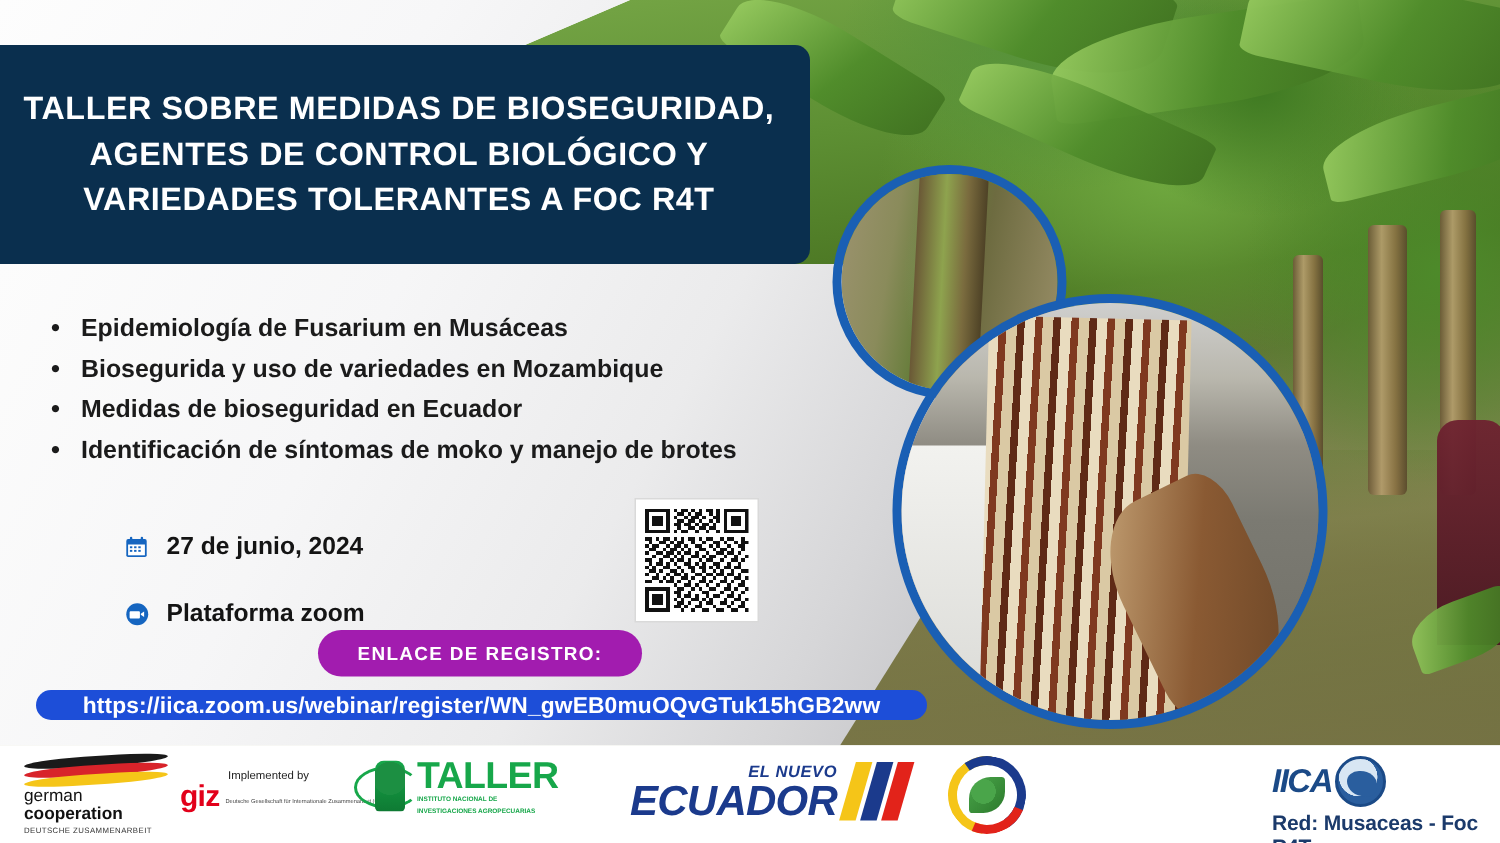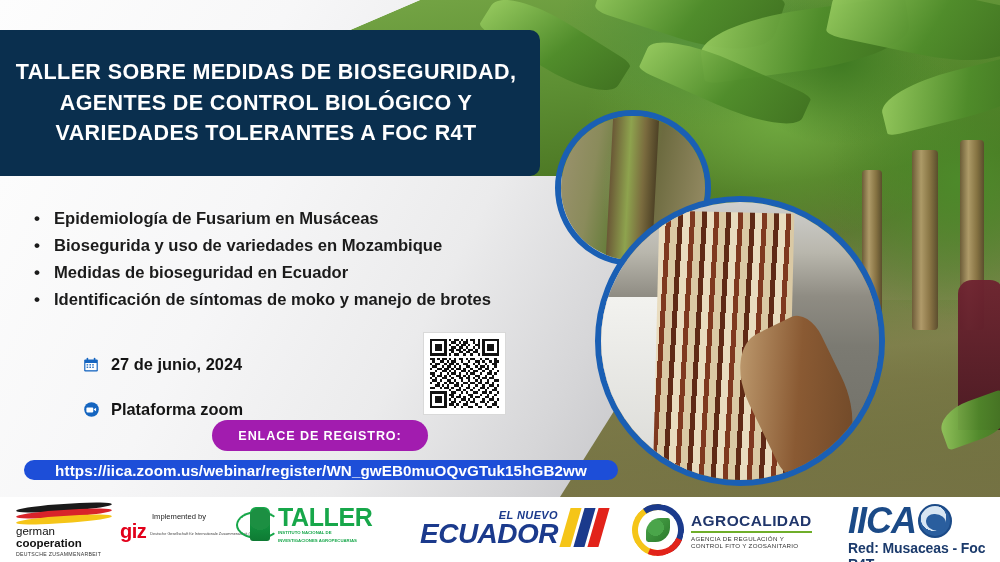--- a/index.html
+++ b/index.html
@@ -225,21 +225,21 @@
                linear-gradient(135deg,#4aa54a,#2c7a2c);
     border-radius:60% 10% 60% 10%;
   }
   .l-agro .txt { margin-left:7px; }
   .l-agro .nm { font-size:15.5px; font-weight:bold; color:#20366b; letter-spacing:.4px; border-bottom:2px solid #6fae2a; padding-bottom:1px; }
   .l-agro .s1 { font-size:6.2px; color:#333; letter-spacing:.3px; margin-top:2px; }
   .l-agro .s2 { font-size:6.2px; color:#333; letter-spacing:.3px; }
 
   .l-iica { left:848px; top:504px; }
   .l-iica .row { display:flex; align-items:center; }
-  .l-iica .nm { font-size:36px; font-weight:bold; color:#1b4a87; font-style:italic; line-height:.9; letter-spacing:-1px; }
+  .l-iica .nm { font-size:22px; font-weight:bold; color:#1b4a87; font-style:italic; line-height:.9; letter-spacing:-1px; }
   .l-iica .globe {
     width:34px; height:34px; border-radius:50%;
     background:radial-gradient(circle at 45% 40%, #d8e6f3 0 52%, #2a5e9e 53%);
     border:2.5px solid #1b4a87; margin-left:2px; position:relative;
   }
   .l-iica .globe::after {
     content:""; position:absolute; left:6px; top:8px; width:20px; height:17px;
     background:#2a5e9e; border-radius:40% 55% 35% 60%;
   }
   .l-iica .red { font-size:14px; font-weight:bold; color:#1b3a6b; margin-top:2px; letter-spacing:-.1px; }
@@ -620,25 +620,20 @@
     </div>
   </div>
 
   <div class="logo l-agro">
     <div class="mark">
       <div class="arcY"></div>
         <div class="arcB"></div>
         <div class="arcR"></div>
         <div class="leafc"></div>
     </div>
-    <div class="txt">
-      <div class="nm">AGROCALIDAD</div>
-      <div class="s1">AGENCIA DE REGULACIÓN Y</div>
-      <div class="s2">CONTROL FITO Y ZOOSANITARIO</div>
-    </div>
   </div>
 
   <div class="logo l-iica">
     <div>
       <div class="row">
         <div class="nm">IICA</div>
         <div class="globe"></div>
       </div>
       <div class="red">Red: Musaceas - Foc R4T</div>
     </div>

